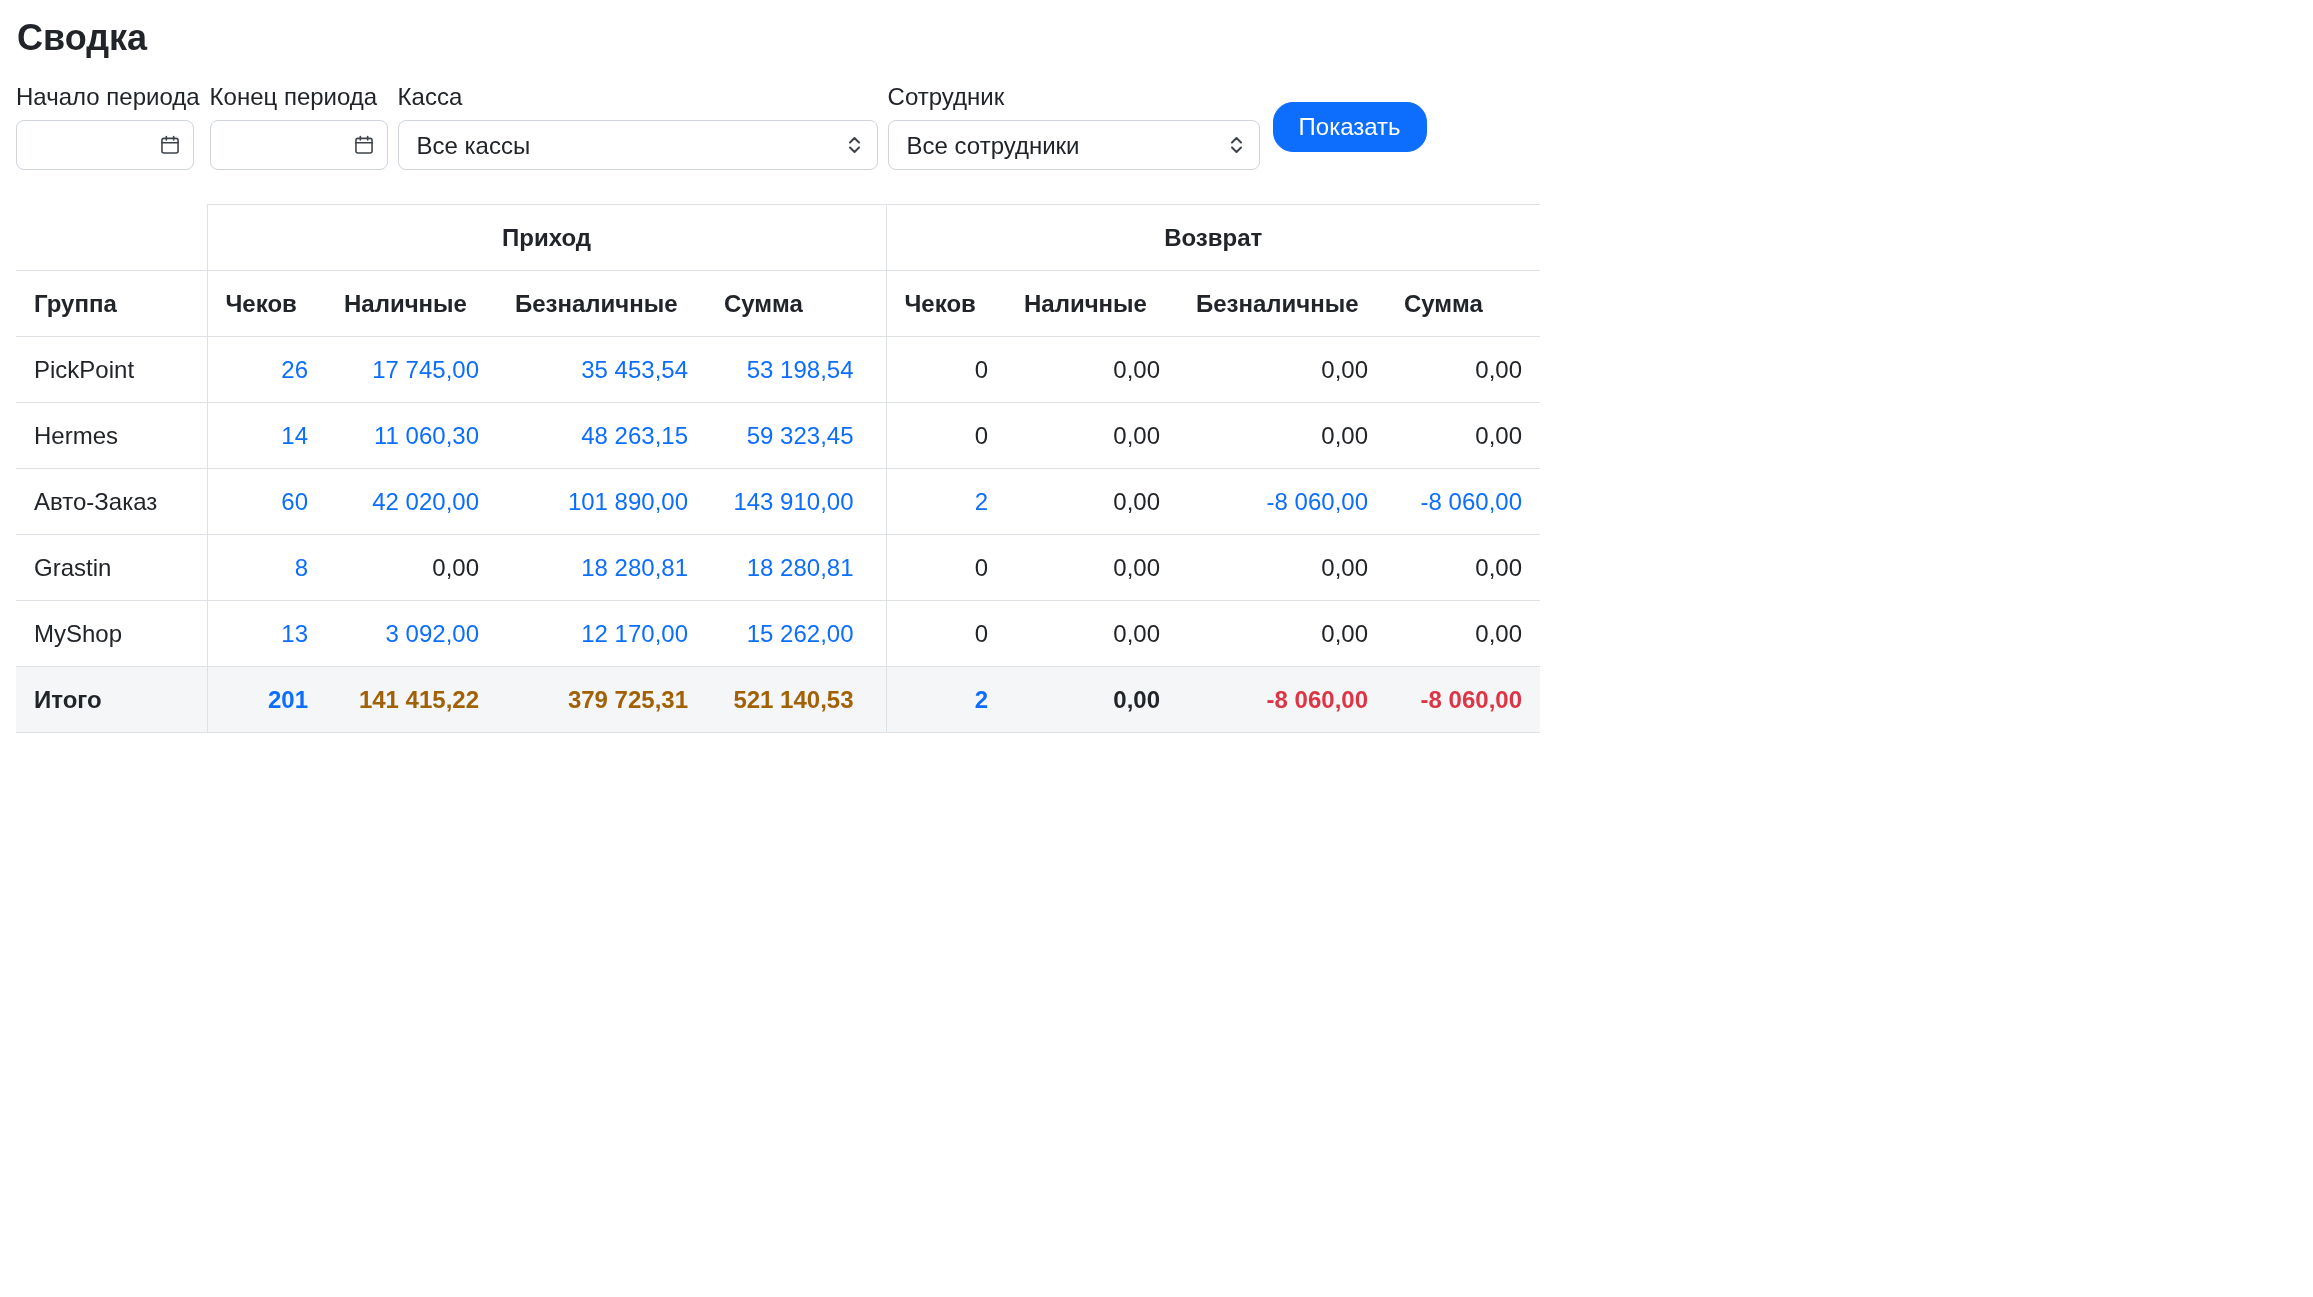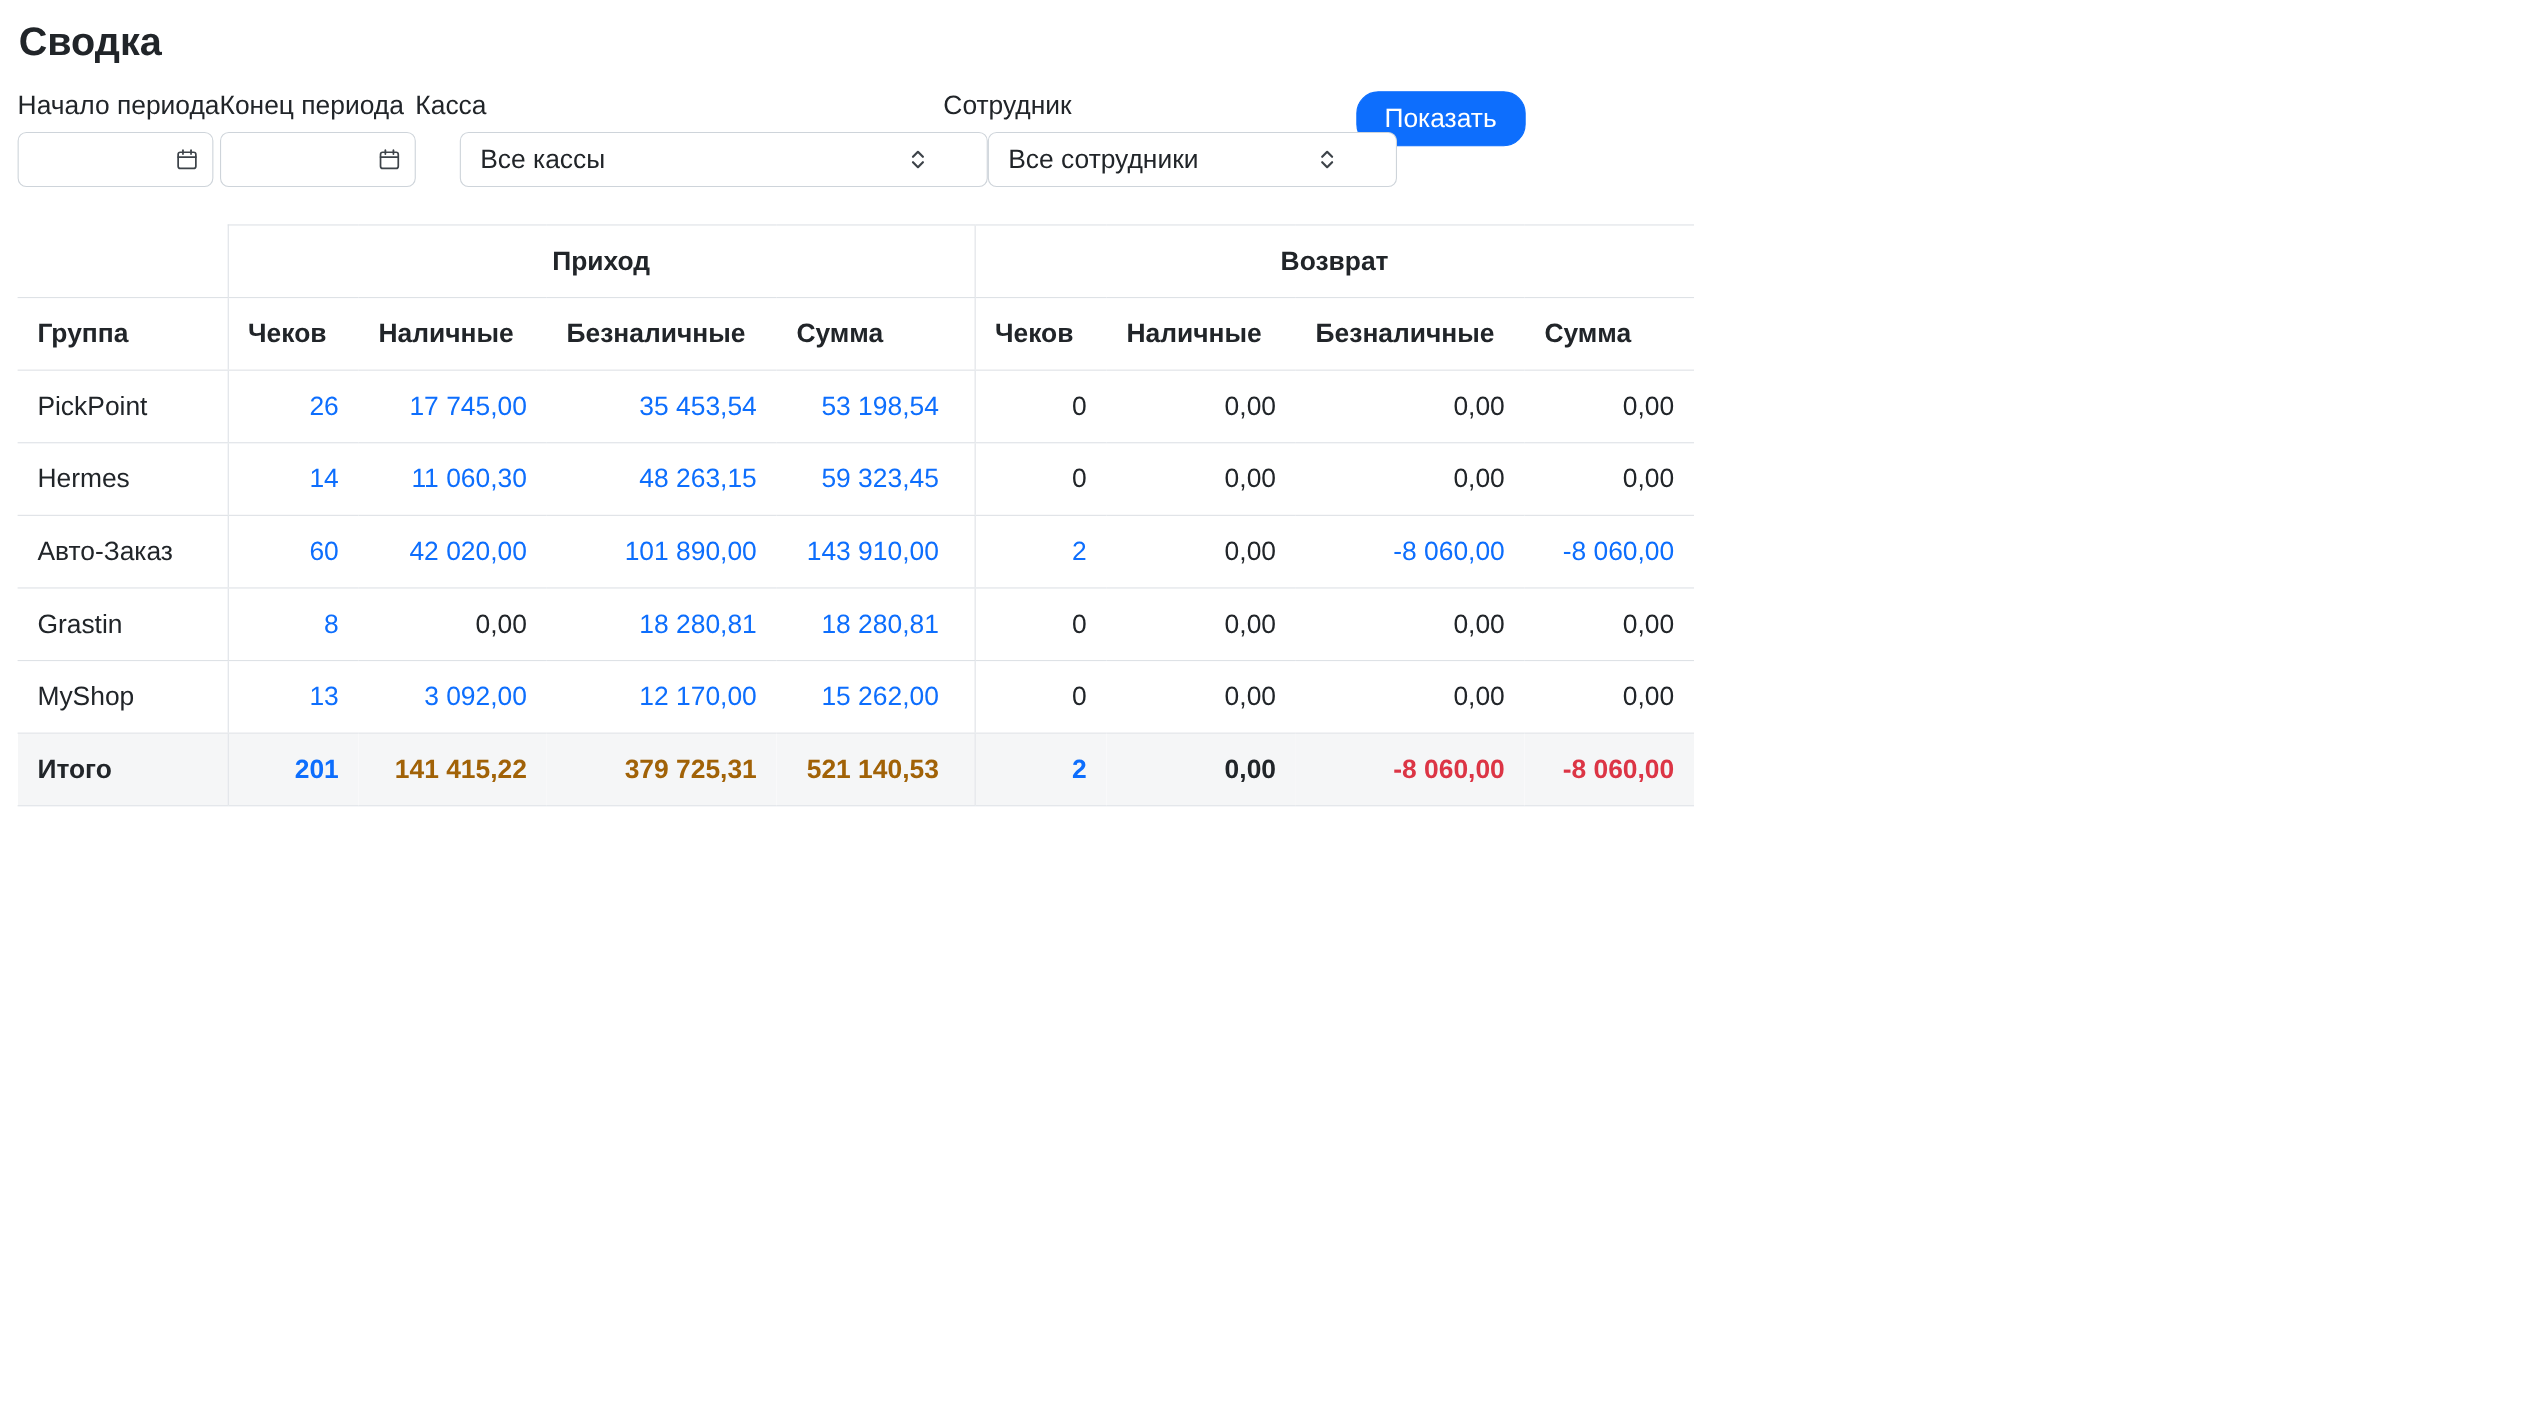--- a/index.html
+++ b/index.html
@@ -10,36 +10,36 @@
     font-size: 24px; color: #212529;
   }
   .wrap { padding: 14px 16px; }
 
   .title {
     font-size: 36px; font-weight: 600; line-height: 1.2;
     margin: 2px 0 24px 1px; color: #212529;
   }
 
   
-  .filters { display: flex; align-items: flex-start; }
+  .filters { display: flex; align-items: center; gap: 10px; }
   .fgroup { display: flex; flex-direction: column; }
   .flabel { line-height: 28px; margin-bottom: 9px; color: #212529; }
   .control {
     height: 50px; border: 1px solid #ced4da; border-radius: 8px;
     background: #ffffff; font-family: inherit; font-size: 24px; color: #212529;
   }
   .date-wrap { position: relative; width: 178px; }
   .date-input { width: 100%; padding: 0 48px 0 16px; outline: none; }
   .cal-icon { position: absolute; right: 13px; top: 50%; transform: translateY(-50%); line-height: 0; }
   .select-wrap { position: relative; }
   .select-wrap.cashbox { width: 480px; }
   .select-wrap.employee { width: 372px; }
   select.control {
     appearance: none; -webkit-appearance: none; -moz-appearance: none;
-    width: 100%; padding: 0 28px 0 18px; outline: none; cursor: pointer; margin-left: 40px;
+    width: 100%; padding: 0 28px 0 18px; outline: none; cursor: pointer;
   }
   .sel-icon { position: absolute; right: 15px; top: 50%; transform: translateY(-50%); line-height: 0; pointer-events: none; }
   .show-btn {
     height: 50px; margin-left: 3px; padding: 0 25px;
     background: #0d6efd; color: #ffffff; border: 1px solid #0d6efd;
     border-radius: 20px; font-family: inherit; font-size: 24px; cursor: pointer;
   }
 
   
   table.summary {

